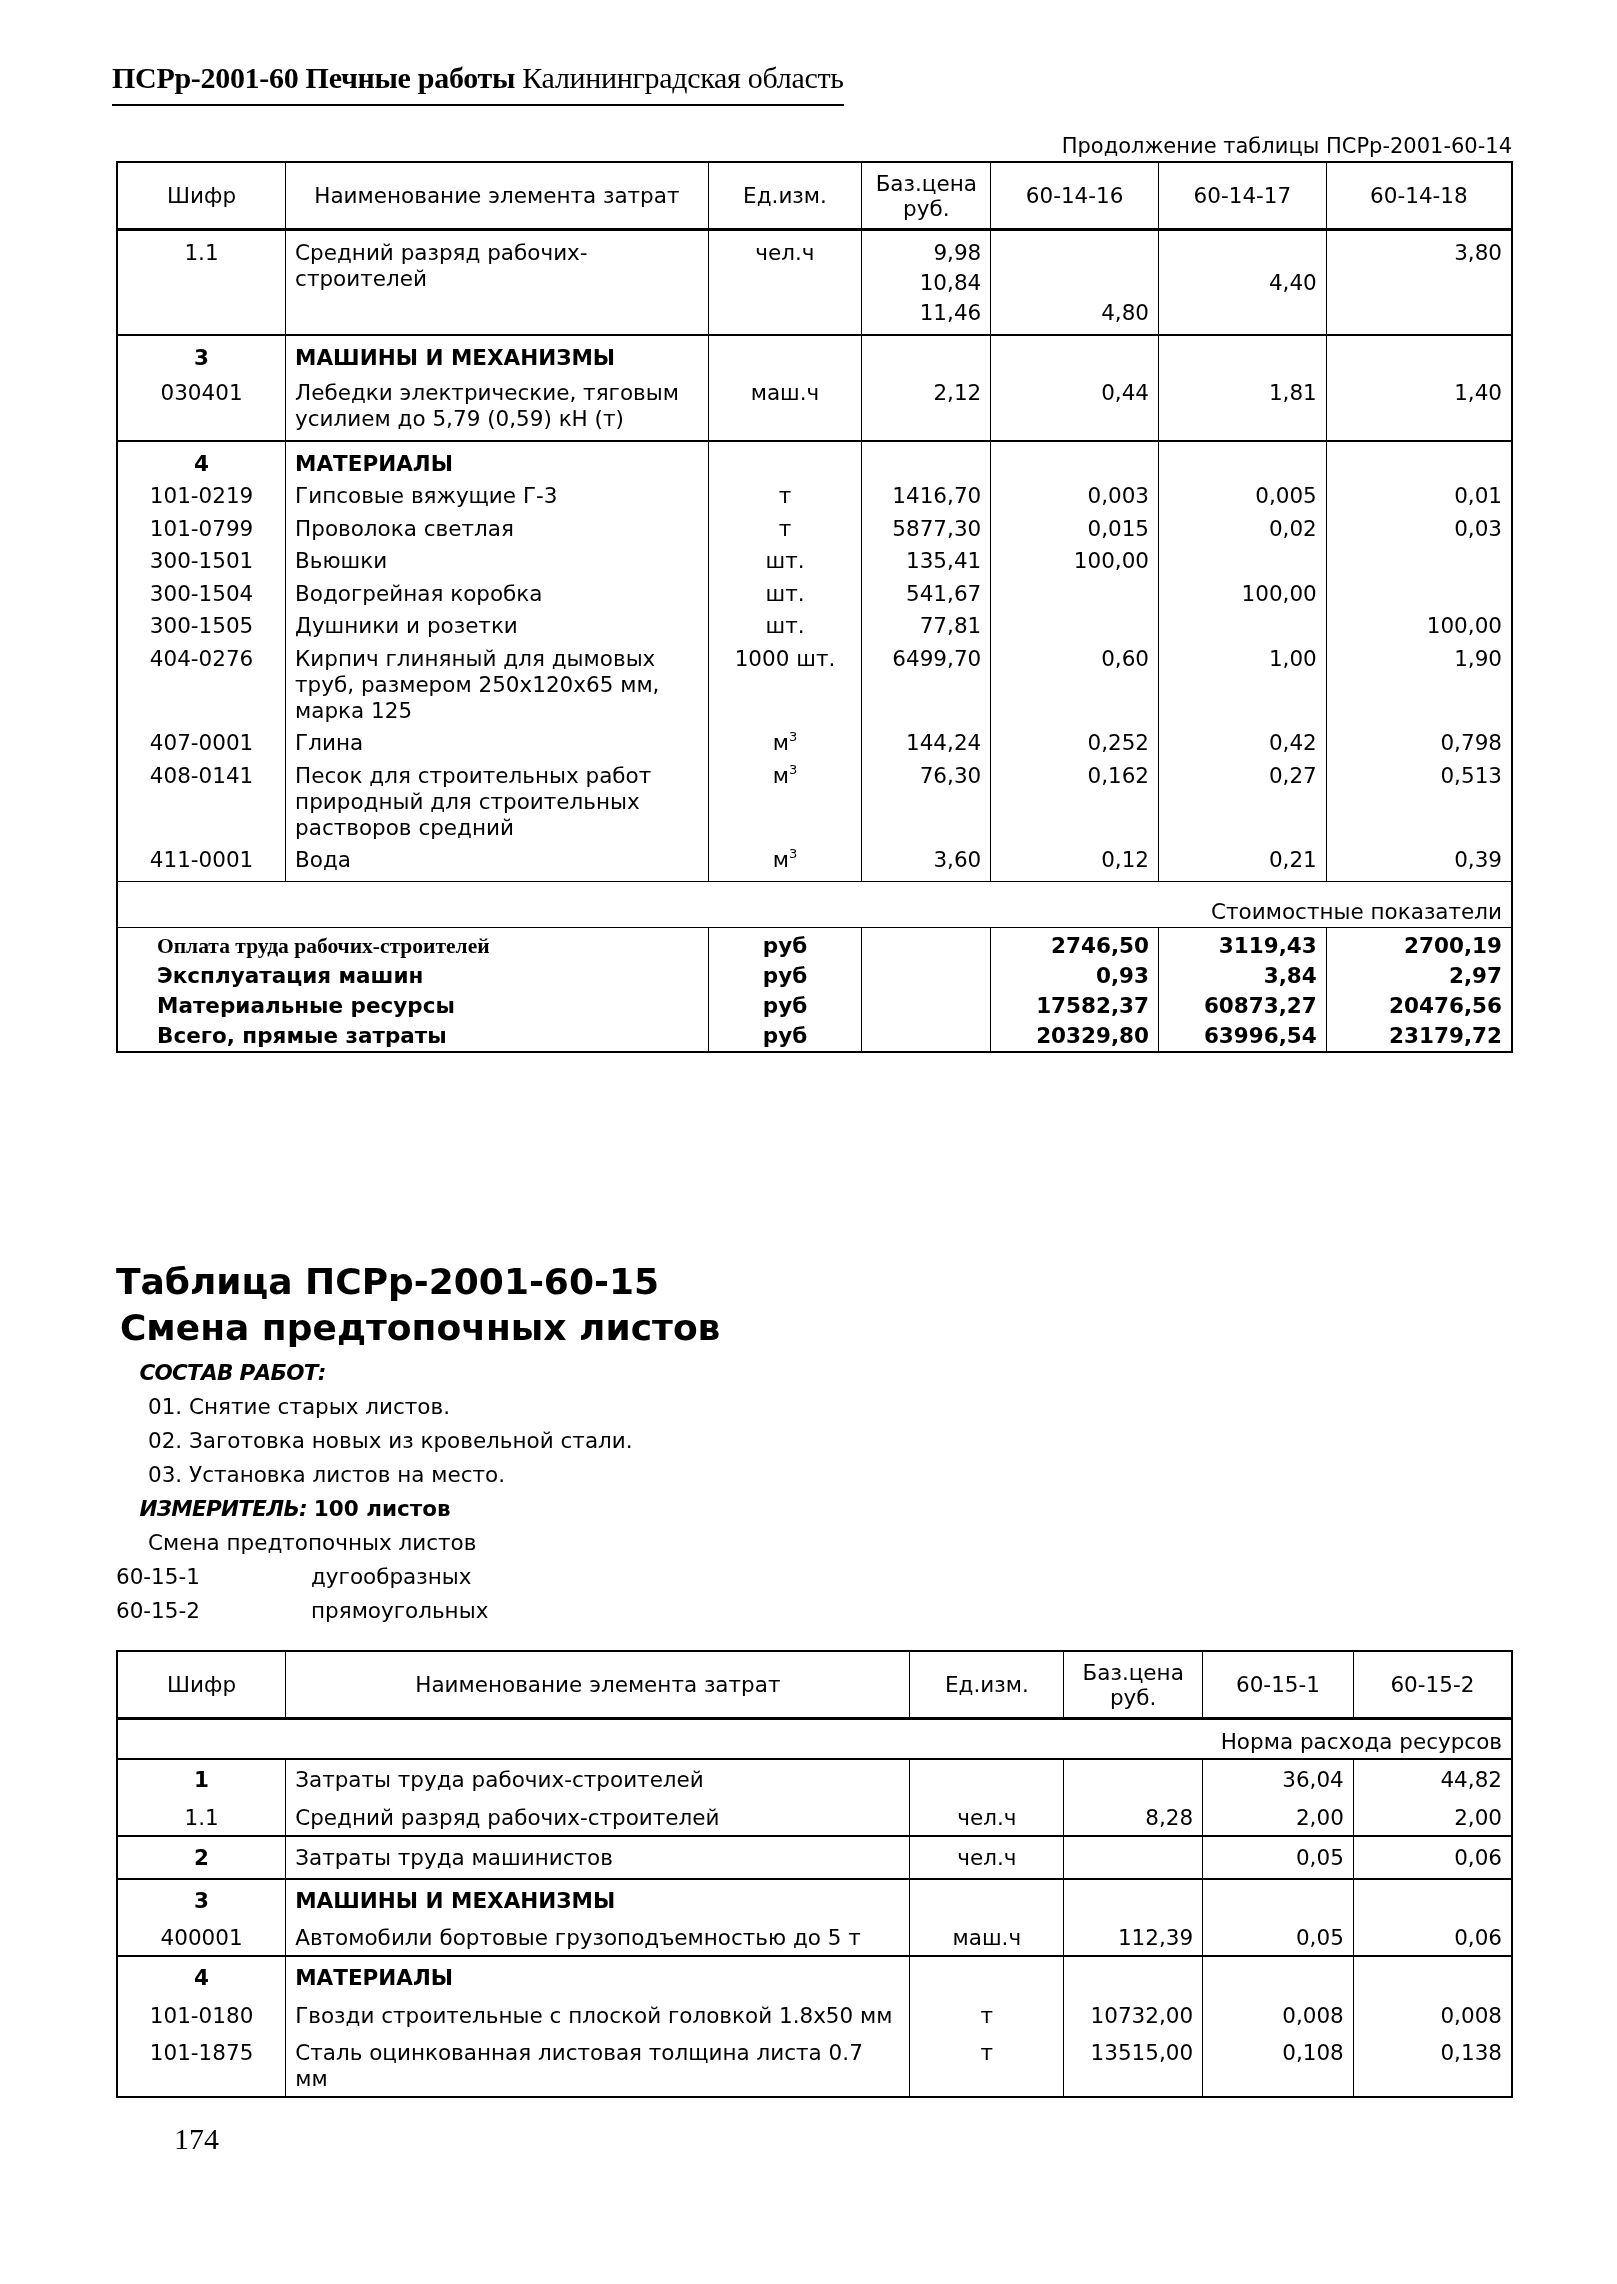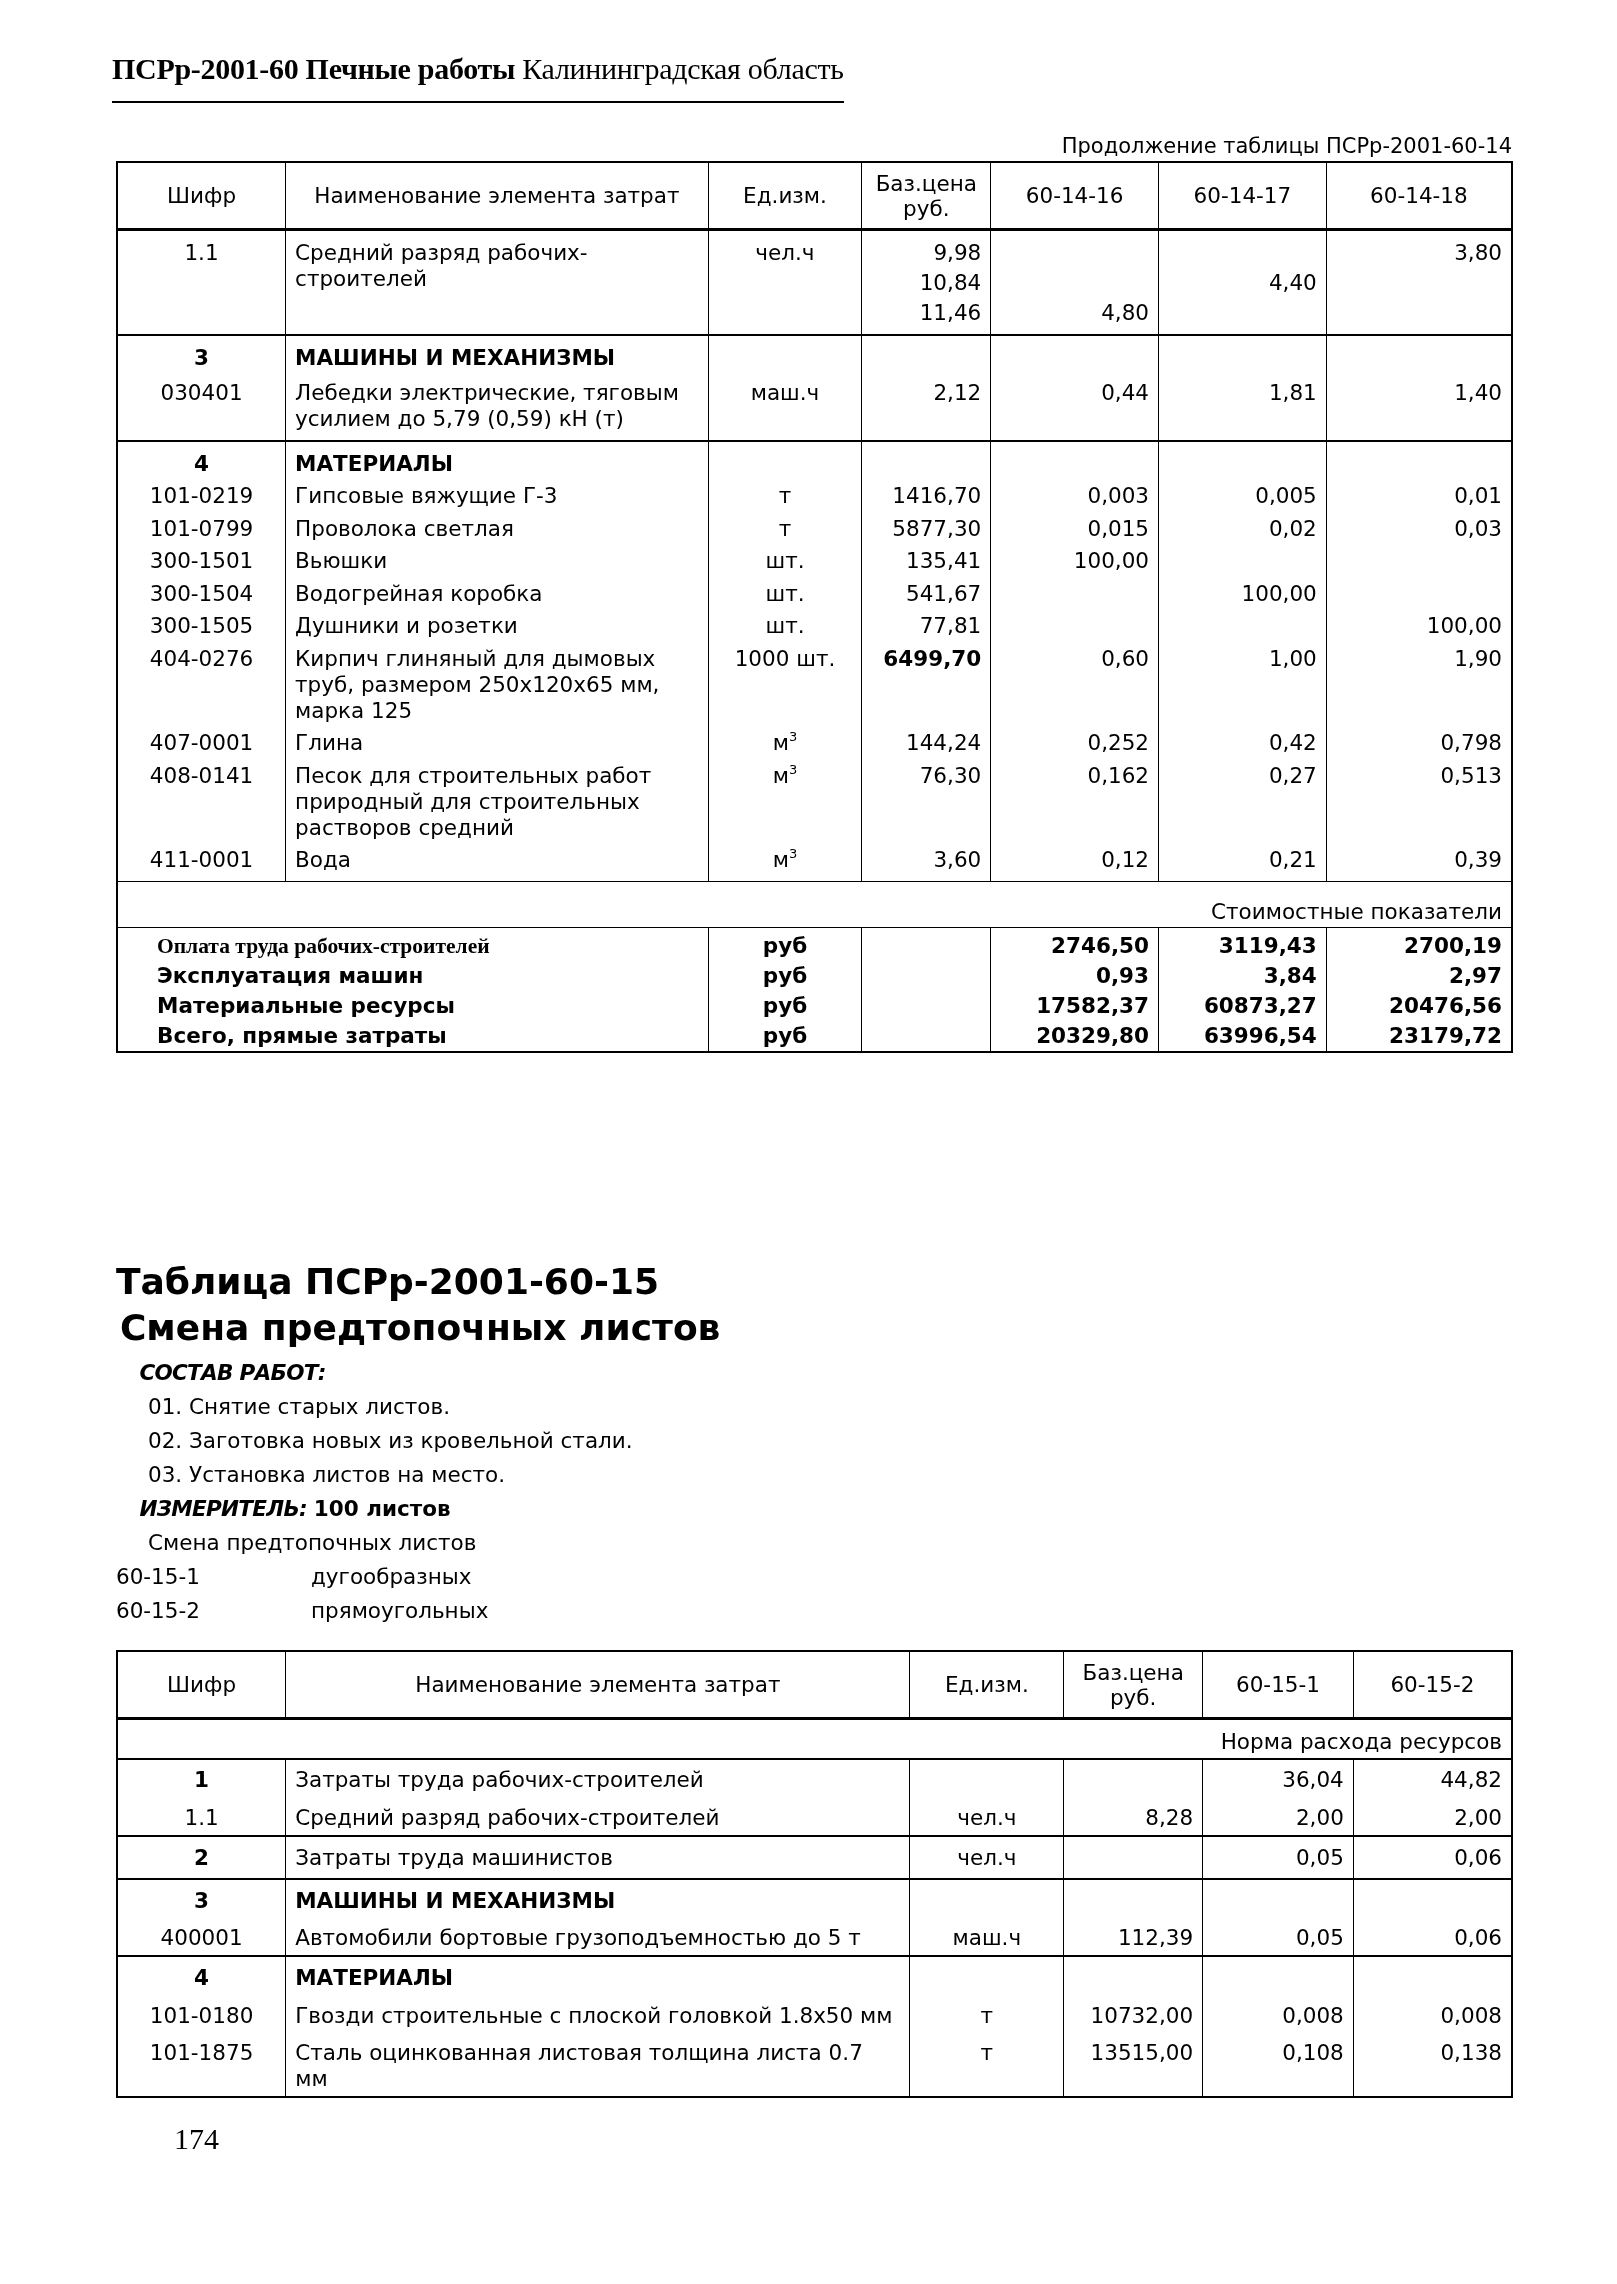--- a/index.html
+++ b/index.html
@@ -1,17 +1,17 @@
 <!DOCTYPE html>
 <html style="font-size:10.4px"><head>
 <meta charset="utf-8">
 <style>
   html, body { margin: 0; padding: 0; background: #ffffff; }
   body { width: 1618px; height: 2284px; position: relative; color: #000; font-family: "DejaVu Sans", sans-serif; }
-  .page-header { position: absolute; left: 112px; top: 53px; font-family: "Liberation Serif", serif; font-size: 30px; border-bottom: 2.6px solid #000; line-height: 1.05; padding-bottom: 16px; letter-spacing: -0.3px; }
+  .page-header { position: absolute; left: 112px; top: 62px; font-family: "Liberation Serif", serif; font-size: 30px; border-bottom: 2.6px solid #000; line-height: 1.05; padding-bottom: 10px; letter-spacing: -0.3px; }
   .page-header .bold { font-weight: bold; }
   .cont-caption { position: absolute; right: 106px; top: 134px; font-size: 21px; }
   table { border-collapse: collapse; position: absolute; font-size: 21.5px; }
   td, th { font-weight: normal; padding: 0 9px; vertical-align: top; line-height: 26px; }
   .t1 { left: 116px; top: 161px; width: 1397px; border: 2.6px solid #000; }
   .t2 { left: 116px; top: 1650px; width: 1397px; border: 2.6px solid #000; }
   .hdr th { border: 1.3px solid #000; border-bottom: 3.3px solid #000; text-align: center; vertical-align: middle; height: 65px; line-height: 25px; }
   .c { text-align: center; }
   .r { text-align: right; }
   .l { text-align: left; }
@@ -163,21 +163,21 @@
         <td class="c" style="padding-top: 6.5px;">шт.</td>
         <td class="r" style="padding-top: 6.5px;">77,81</td>
         <td class="r" style="padding-top: 6.5px;"></td>
         <td class="r" style="padding-top: 6.5px;"></td>
         <td class="r" style="padding-top: 6.5px;">100,00</td>
       </tr>
       <tr class="vl" style="line-height: 26px;">
         <td class="c" style="padding-top: 6.5px;">404-0276</td>
         <td class="l" style="padding-top: 6.5px;">Кирпич глиняный для дымовых труб, размером 250х120х65 мм, марка 125</td>
         <td class="c" style="padding-top: 6.5px;">1000 шт.</td>
-        <td class="r" style="padding-top: 6.5px; font-weight: bold;">6499,70</td>
+        <td class="r" style="padding-top: 6.5px;">6499,70</td>
         <td class="r" style="padding-top: 6.5px;">0,60</td>
         <td class="r" style="padding-top: 6.5px;">1,00</td>
         <td class="r" style="padding-top: 6.5px;">1,90</td>
       </tr>
       <tr class="vl" style="line-height: 26px;">
         <td class="c" style="padding-top: 6.5px;">407-0001</td>
         <td class="l" style="padding-top: 6.5px;">Глина</td>
         <td class="c" style="padding-top: 6.5px;">м<sup>3</sup></td>
         <td class="r" style="padding-top: 6.5px;">144,24</td>
         <td class="r" style="padding-top: 6.5px;">0,252</td>

